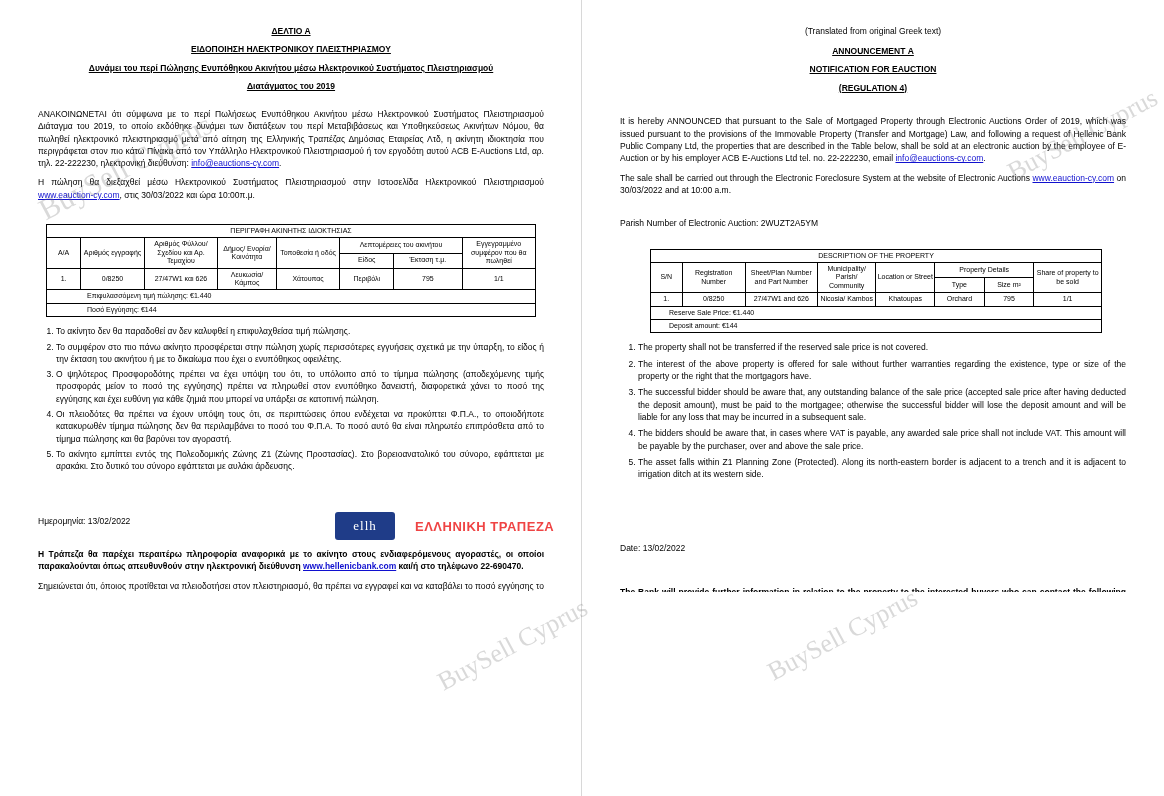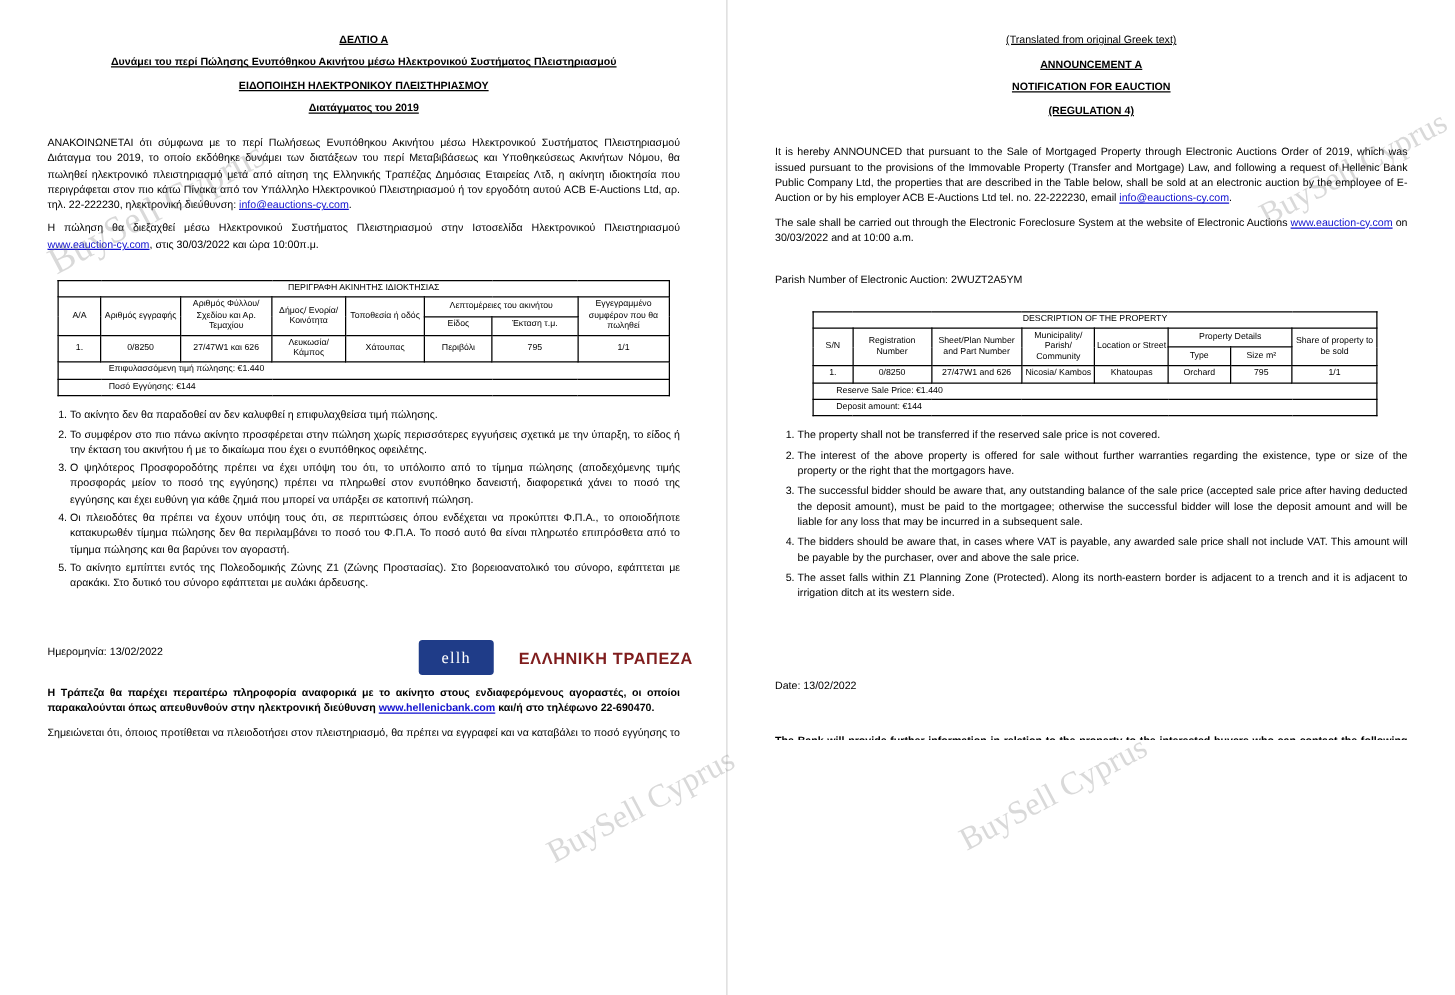--- a/index.html
+++ b/index.html
@@ -98,21 +98,21 @@
     align-items: center;
     justify-content: center;
   }
   .logo-mark .glyph {
     color: #ffffff;
     font-size: 13px;
     letter-spacing: 1px;
     font-family: "Liberation Serif", serif;
   }
   .logo-text {
-    color: #7f1d1d;
+    color: #ef4444;
     font-weight: bold;
     font-size: 13px;
     letter-spacing: 0.5px;
   }
 
   
   .wm {
     position: absolute;
     color: rgba(120,120,120,0.28);
     font-size: 30px;
@@ -130,22 +130,22 @@
   .date-line { margin-top: 18px; }
 </style>
 </head>
 <body>
 
 <div class="divider"></div>
 
 <div class="page page-left">
 
   <div class="ttl u">ΔΕΛΤΙΟ Α</div>
+  <div class="ttl u">ΕΙΔΟΠΟΙΗΣΗ ΗΛΕΚΤΡΟΝΙΚΟΥ ΠΛΕΙΣΤΗΡΙΑΣΜΟΥ</div>
   <div class="ttl u">Δυνάμει του περί Πώλησης Ενυπόθηκου Ακινήτου μέσω Ηλεκτρονικού Συστήματος Πλειστηριασμού</div>
-  <div class="ttl u">ΕΙΔΟΠΟΙΗΣΗ ΗΛΕΚΤΡΟΝΙΚΟΥ ΠΛΕΙΣΤΗΡΙΑΣΜΟΥ</div>
   <div class="ttl u">Διατάγματος του 2019</div>
 
   <div class="small-gap"></div>
 
   <p class="just"><span>ΑΝΑΚΟΙΝΩΝΕΤΑΙ ότι σύμφωνα με το περί Πωλήσεως Ενυπόθηκου Ακινήτου μέσω Ηλεκτρονικού Συστήματος Πλειστηριασμού Διάταγμα του 2019, το οποίο εκδόθηκε δυνάμει των διατάξεων του περί Μεταβιβάσεως και Υποθηκεύσεως Ακινήτων Νόμου, θα πωληθεί ηλεκτρονικό πλειστηριασμό μετά από αίτηση της Ελληνικής Τραπέζας Δημόσιας Εταιρείας Λτδ, η ακίνητη ιδιοκτησία που περιγράφεται στον πιο κάτω Πίνακα από τον Υπάλληλο Ηλεκτρονικού Πλειστηριασμού ή τον εργοδότη αυτού ACB E-Auctions Ltd, αρ. τηλ. 22-222230, ηλεκτρονική διεύθυνση: </span><a href="#">info@eauctions-cy.com</a><span>.</span></p>
 
   <p class="just"><span>Η πώληση θα διεξαχθεί μέσω Ηλεκτρονικού Συστήματος Πλειστηριασμού στην Ιστοσελίδα Ηλεκτρονικού Πλειστηριασμού </span><a href="#">www.eauction-cy.com</a><span>, στις 30/03/2022 και ώρα 10:00π.μ.</span></p>
 
   <div class="small-gap"></div>
 
@@ -220,21 +220,21 @@
   <div class="logo-row logo-left">
     <div class="logo-mark">
       <span class="glyph">ellh</span>
     </div>
     <div class="logo-text">ΕΛΛΗΝΙΚΗ ΤΡΑΠΕΖΑ</div>
   </div>
 </div>
 
 <div class="page page-right">
 
-  <div class="center" style="margin-bottom:10px;text-decoration:underline;">(Translated from original Greek text)</div>
+  <div class="center" style="margin-bottom:10px;">(Translated from original Greek text)</div>
   <div class="ttl u">ANNOUNCEMENT Α</div>
   <div class="ttl u">NOTIFICATION FOR EAUCTION</div>
   <div class="ttl u">(REGULATION 4)</div>
 
   <div style="height:14px"></div>
 
   <p class="just"><span>It is hereby ANNOUNCED that pursuant to the Sale of Mortgaged Property through Electronic Auctions Order of 2019, which was issued pursuant to the provisions of the Immovable Property (Transfer and Mortgage) Law, and following a request of Hellenic Bank Public Company Ltd, the properties that are described in the Table below, shall be sold at an electronic auction by the employee of E-Auction or by his employer ACB E-Auctions Ltd tel. no. 22-222230, email </span><a href="#">info@eauctions-cy.com</a><span>.</span></p>
 
   <p class="just"><span>The sale shall be carried out through the Electronic Foreclosure System at the website of Electronic Auctions </span><a href="#">www.eauction-cy.com</a><span> on 30/03/2022 and at 10:00 a.m.</span></p>
 

